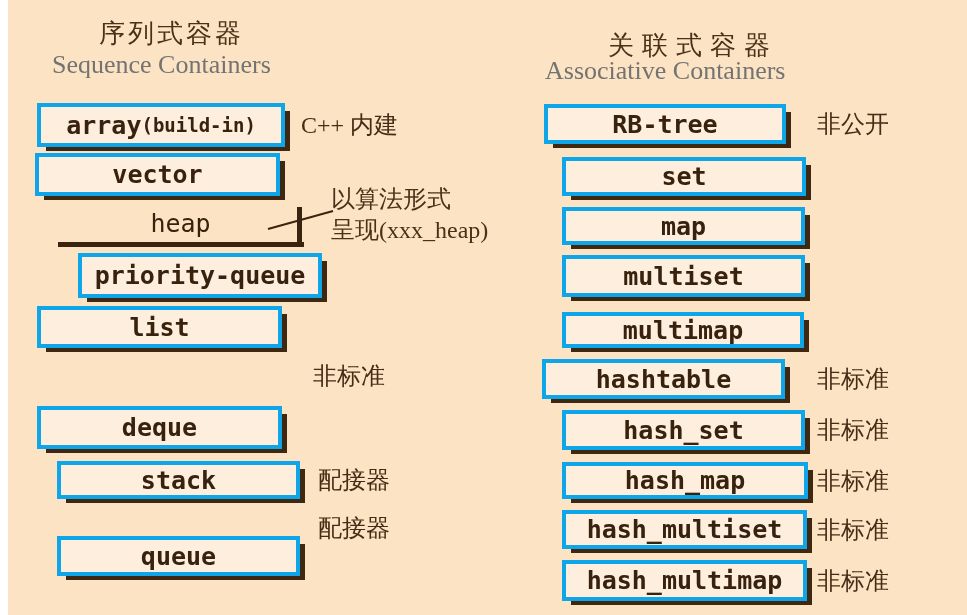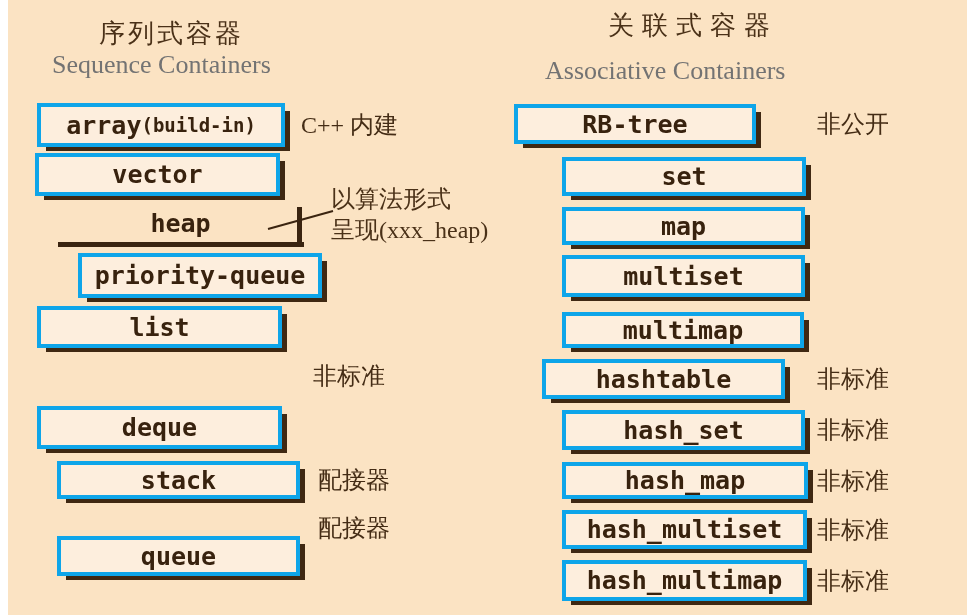--- a/index.html
+++ b/index.html
@@ -27,41 +27,41 @@
     font-size:25px;color:#38220e;white-space:nowrap;
   }
   .suffix{font-size:19px;font-weight:bold;}
   .note{
     position:absolute;display:flex;align-items:center;
     font-size:24px;color:#442c15;white-space:nowrap;
     font-family:"Liberation Serif","DejaVu Sans",serif;
   }
   .heap-label{
     position:absolute;display:flex;align-items:center;justify-content:center;
-    font-family:"DejaVu Sans Mono",monospace;font-weight:bold;
+    font-family:"DejaVu Sans Mono",monospace;font-weight:normal;
     font-size:25px;color:#38220e;
   }
   .heap-underline{position:absolute;background:#3a2410;}
   .heap-bar{position:absolute;background:#3a2410;}
   .callout-svg{position:absolute;left:0;top:0;pointer-events:none;}
   .callout-text{
     position:absolute;font-size:24px;line-height:31px;color:#4a3118;
     font-family:"Liberation Serif","DejaVu Sans",serif;white-space:nowrap;
   }
 </style>
 </head>
 <body>
 
 <div class="canvas">
   <div class="scan-edge"></div>
 
   <div class="title-zh" style="left:99px;top:16px;letter-spacing:3px;">序列式容器</div>
   <div class="title-en" style="left:52px;top:50px;">Sequence Containers</div>
 
-  <div class="title-zh" style="left:608px;top:8px;letter-spacing:8px;">关联式容器</div>
+  <div class="title-zh" style="left:608px;top:28px;letter-spacing:8px;">关联式容器</div>
   <div class="title-en" style="left:545px;top:56px;">Associative Containers</div>
 
   <div class="box" style="left:37px;top:103px;width:248px;height:44px;">
     <span>array</span>
       <span class="suffix">(build-in)</span>
   </div>
   <div class="note" style="left:301px;top:103px;height:44px;">C++ 内建</div>
 
   <div class="box" style="left:35px;top:153px;width:245px;height:43px;">
     <span>vector</span>
@@ -95,21 +95,21 @@
   <div class="box" style="left:57px;top:461px;width:243px;height:38px;">
     <span>stack</span>
   </div>
   <div class="note" style="left:318px;top:461px;height:38px;">配接器</div>
 
   <div class="box" style="left:57px;top:536px;width:243px;height:40px;">
     <span>queue</span>
   </div>
   <div class="note" style="left:318px;top:508px;height:40px;">配接器</div>
 
-  <div class="box" style="left:514px;top:104px;width:242px;height:40px;">
+  <div class="box" style="left:544px;top:104px;width:242px;height:40px;">
     <span>RB-tree</span>
   </div>
   <div class="note" style="left:817px;top:104px;height:40px;">非公开</div>
 
   <div class="box" style="left:562px;top:157px;width:244px;height:39px;">
     <span>set</span>
   </div>
 
   <div class="box" style="left:562px;top:207px;width:243px;height:38px;">
     <span>map</span>

